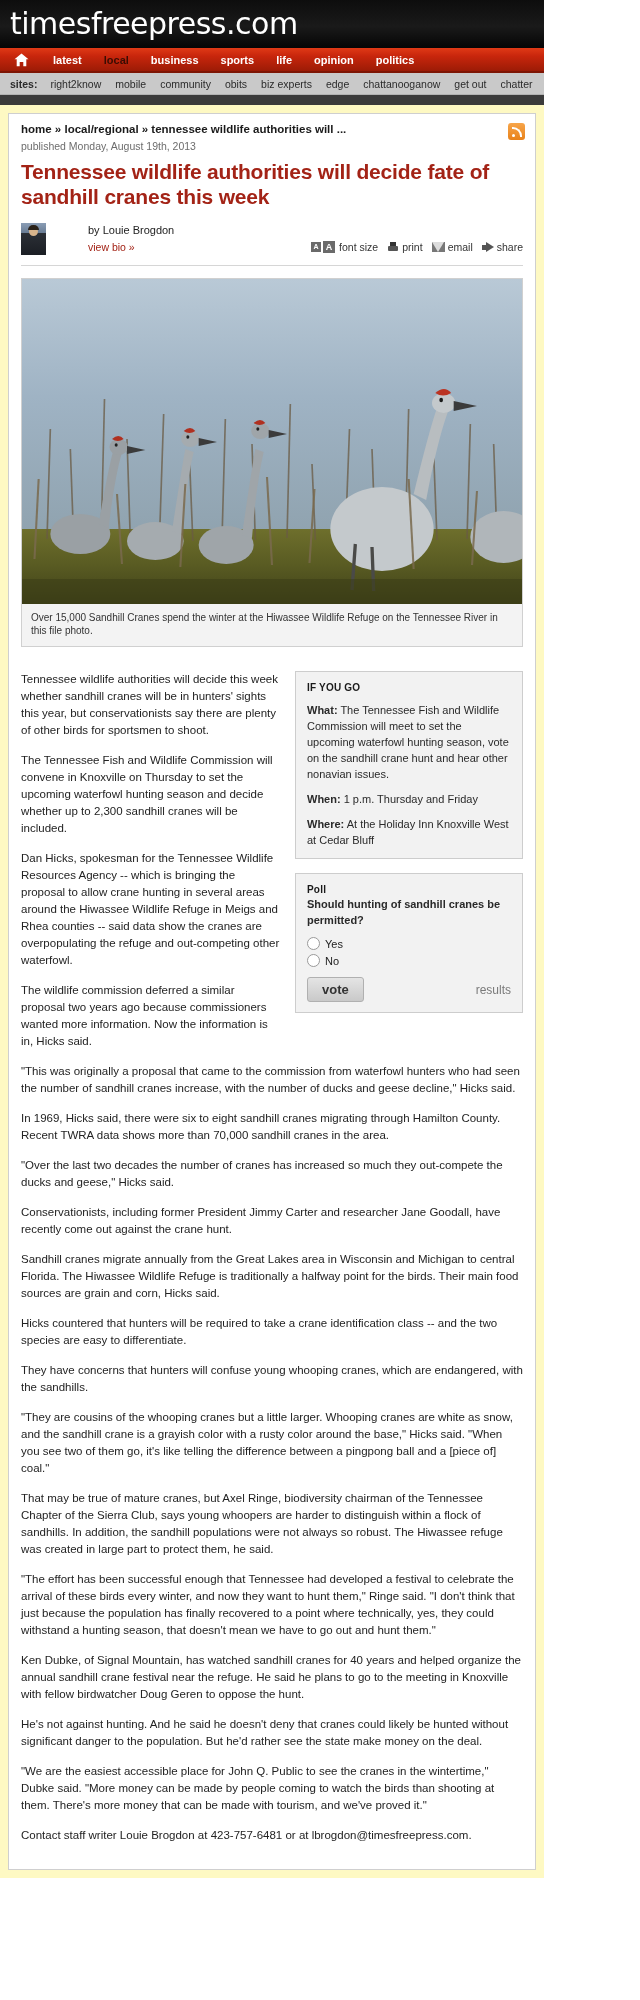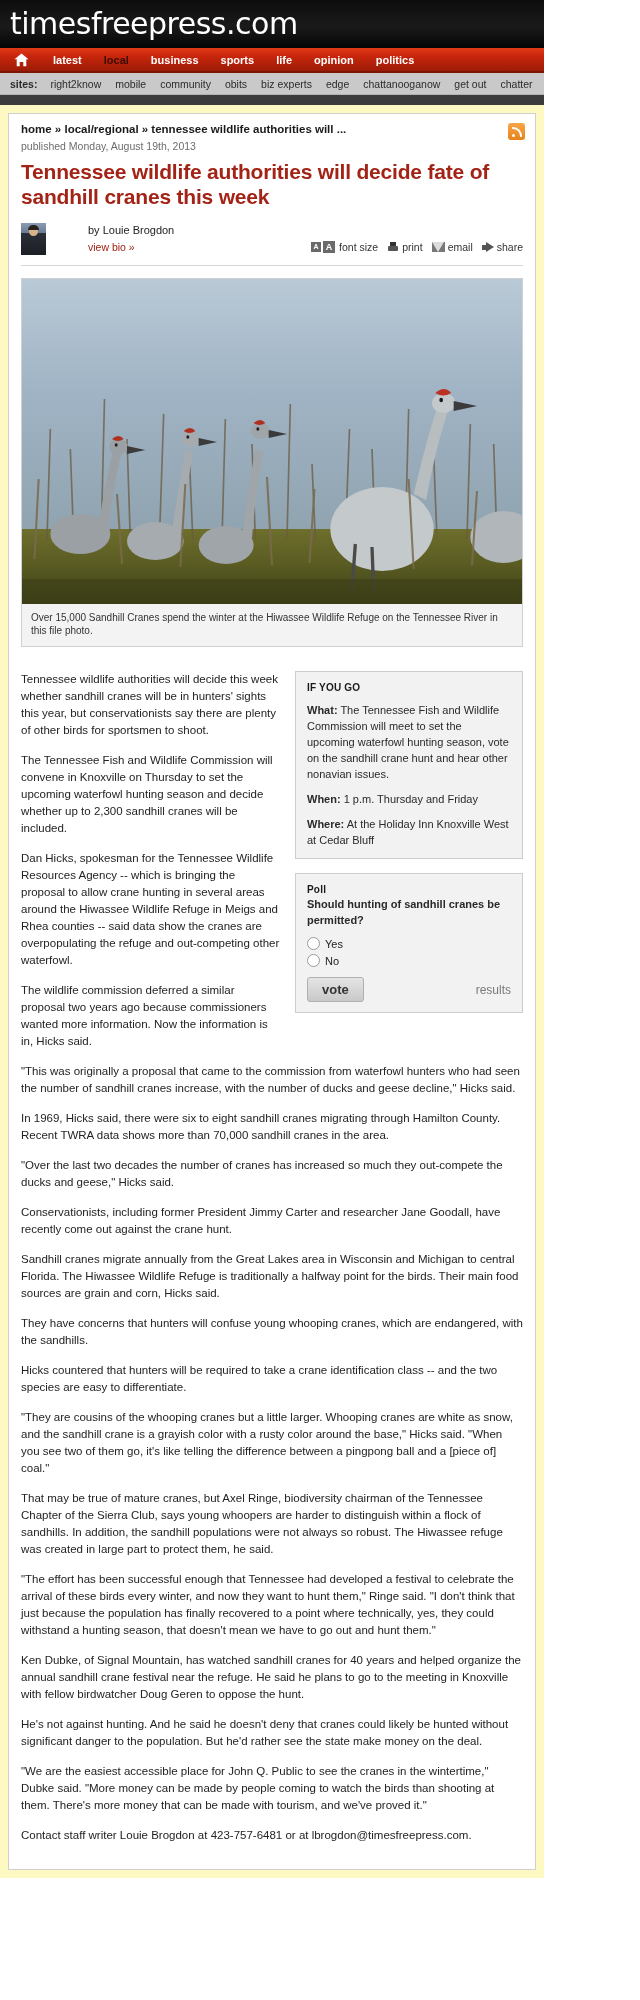--- a/index.html
+++ b/index.html
@@ -556,22 +556,22 @@
         <div class="bodytext">
           <p>Tennessee wildlife authorities will decide this week whether sandhill cranes will be in hunters' sights this year, but conservationists say there are plenty of other birds for sportsmen to shoot.</p>
           <p>The Tennessee Fish and Wildlife Commission will convene in Knoxville on Thursday to set the upcoming waterfowl hunting season and decide whether up to 2,300 sandhill cranes will be included.</p>
           <p>Dan Hicks, spokesman for the Tennessee Wildlife Resources Agency -- which is bringing the proposal to allow crane hunting in several areas around the Hiwassee Wildlife Refuge in Meigs and Rhea counties -- said data show the cranes are overpopulating the refuge and out-competing other waterfowl.</p>
           <p>The wildlife commission deferred a similar proposal two years ago because commissioners wanted more information. Now the information is in, Hicks said.</p>
           <p>"This was originally a proposal that came to the commission from waterfowl hunters who had seen the number of sandhill cranes increase, with the number of ducks and geese decline," Hicks said.</p>
           <p>In 1969, Hicks said, there were six to eight sandhill cranes migrating through Hamilton County. Recent TWRA data shows more than 70,000 sandhill cranes in the area.</p>
           <p>"Over the last two decades the number of cranes has increased so much they out-compete the ducks and geese," Hicks said.</p>
           <p>Conservationists, including former President Jimmy Carter and researcher Jane Goodall, have recently come out against the crane hunt.</p>
           <p>Sandhill cranes migrate annually from the Great Lakes area in Wisconsin and Michigan to central Florida. The Hiwassee Wildlife Refuge is traditionally a halfway point for the birds. Their main food sources are grain and corn, Hicks said.</p>
+          <p>Hicks countered that hunters will be required to take a crane identification class -- and the two species are easy to differentiate.</p>
           <p>They have concerns that hunters will confuse young whooping cranes, which are endangered, with the sandhills.</p>
-          <p>Hicks countered that hunters will be required to take a crane identification class -- and the two species are easy to differentiate.</p>
           <p>"They are cousins of the whooping cranes but a little larger. Whooping cranes are white as snow, and the sandhill crane is a grayish color with a rusty color around the base," Hicks said. "When you see two of them go, it's like telling the difference between a pingpong ball and a [piece of] coal."</p>
           <p>That may be true of mature cranes, but Axel Ringe, biodiversity chairman of the Tennessee Chapter of the Sierra Club, says young whoopers are harder to distinguish within a flock of sandhills. In addition, the sandhill populations were not always so robust. The Hiwassee refuge was created in large part to protect them, he said.</p>
           <p>"The effort has been successful enough that Tennessee had developed a festival to celebrate the arrival of these birds every winter, and now they want to hunt them," Ringe said. "I don't think that just because the population has finally recovered to a point where technically, yes, they could withstand a hunting season, that doesn't mean we have to go out and hunt them."</p>
           <p>Ken Dubke, of Signal Mountain, has watched sandhill cranes for 40 years and helped organize the annual sandhill crane festival near the refuge. He said he plans to go to the meeting in Knoxville with fellow birdwatcher Doug Geren to oppose the hunt.</p>
           <p>He's not against hunting. And he said he doesn't deny that cranes could likely be hunted without significant danger to the population. But he'd rather see the state make money on the deal.</p>
           <p>"We are the easiest accessible place for John Q. Public to see the cranes in the wintertime," Dubke said. "More money can be made by people coming to watch the birds than shooting at them. There's more money that can be made with tourism, and we've proved it."</p>
           <p>Contact staff writer Louie Brogdon at 423-757-6481 or at lbrogdon@timesfreepress.com.</p>
         </div>
 
         <div class="clearer"></div>

